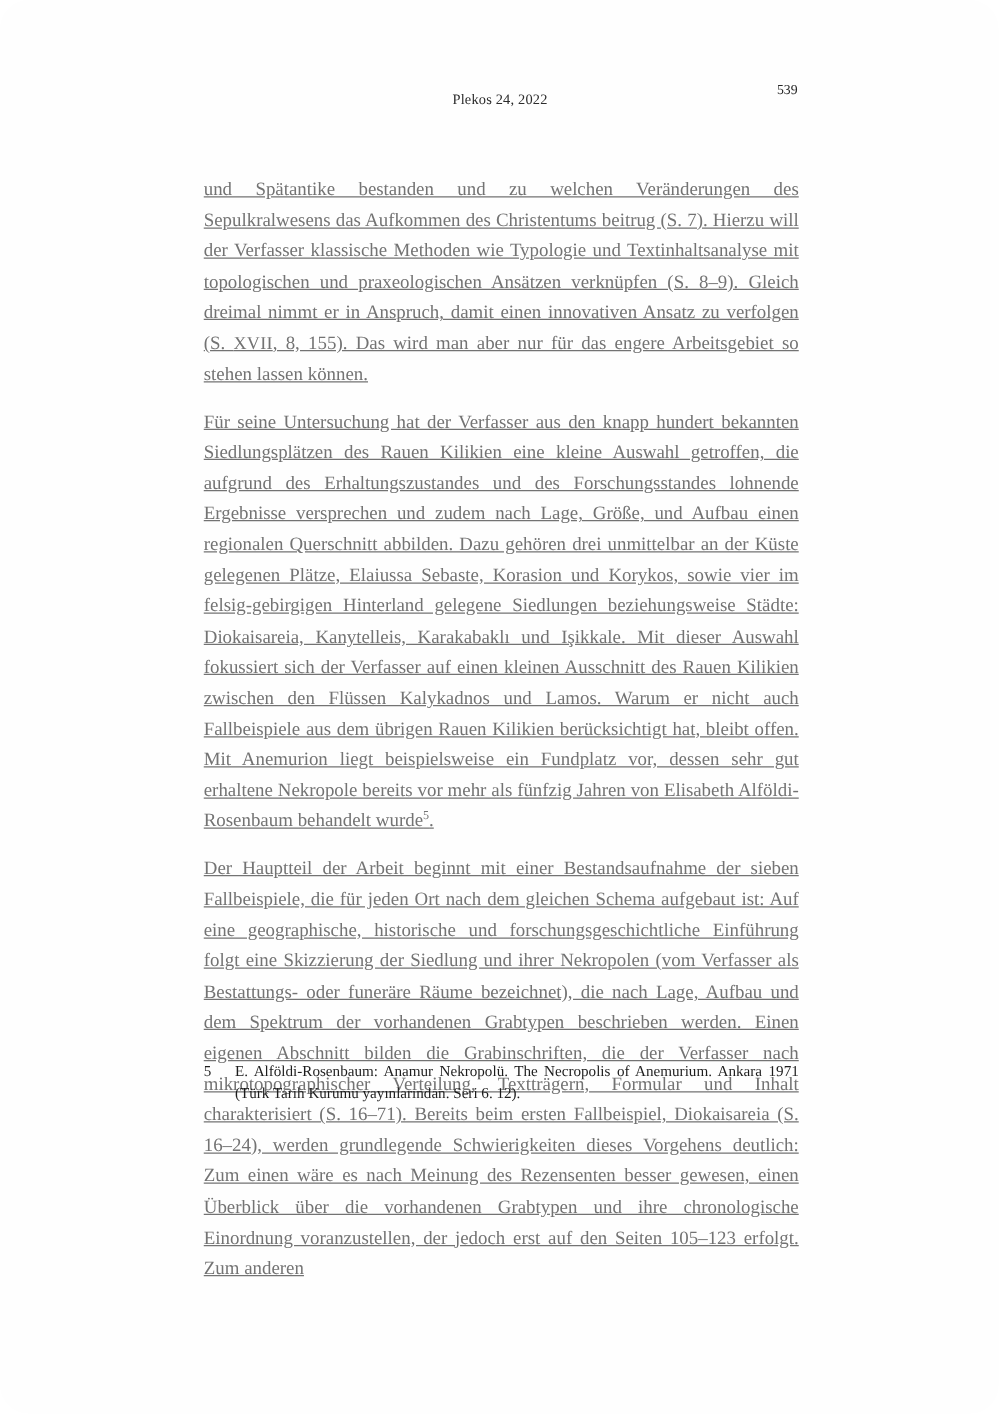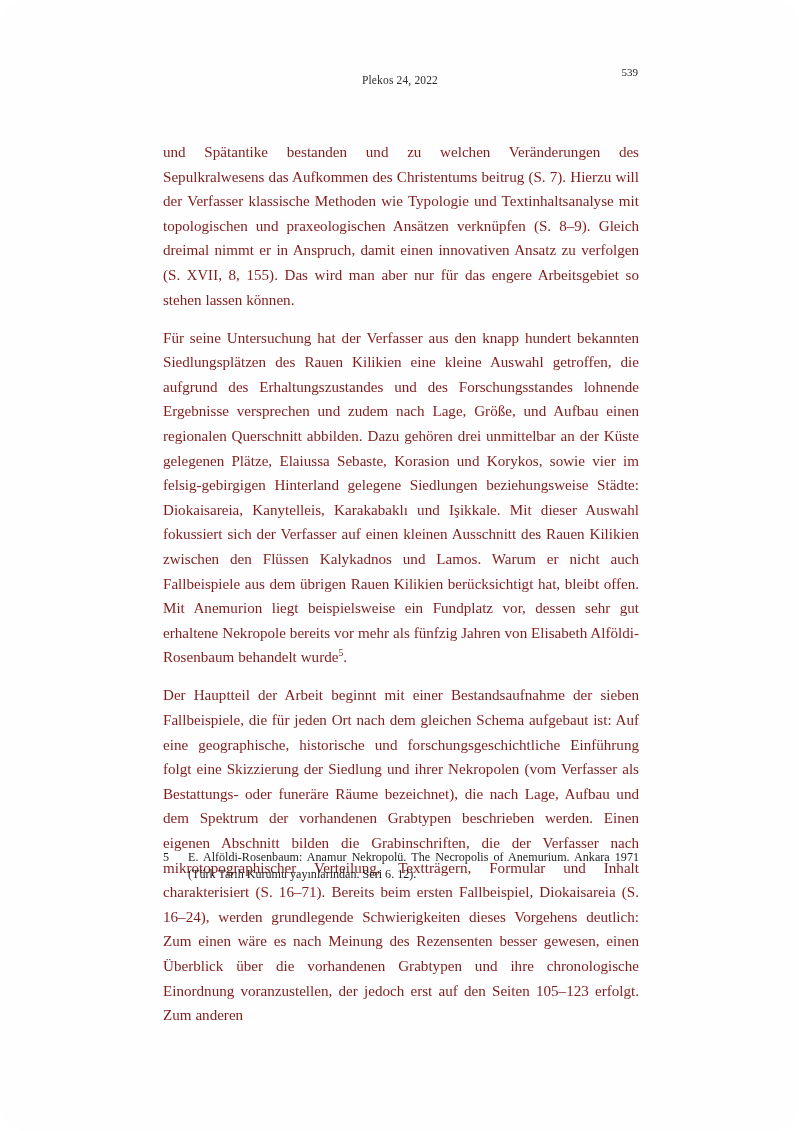--- a/index.html
+++ b/index.html
@@ -54,22 +54,23 @@
     width: 476px;
   }
   p.para {
     margin: 0 0 13.5px 0;
     font-size: 15.1px;
     line-height: 24.6px;
     text-align: justify;
     text-justify: inter-word;
     -webkit-hyphens: none;
     hyphens: none;
-    color: #7f1d1d;
+    color: #737373;
     word-spacing: 0.1px;
+    text-decoration: underline;
   }
   p.para:last-child {
     margin-bottom: 0;
   }
   .smallcaps {
     font-variant: small-caps;
     font-size: 0.96em;
     letter-spacing: 0.2px;
   }
   sup.fnmark {

